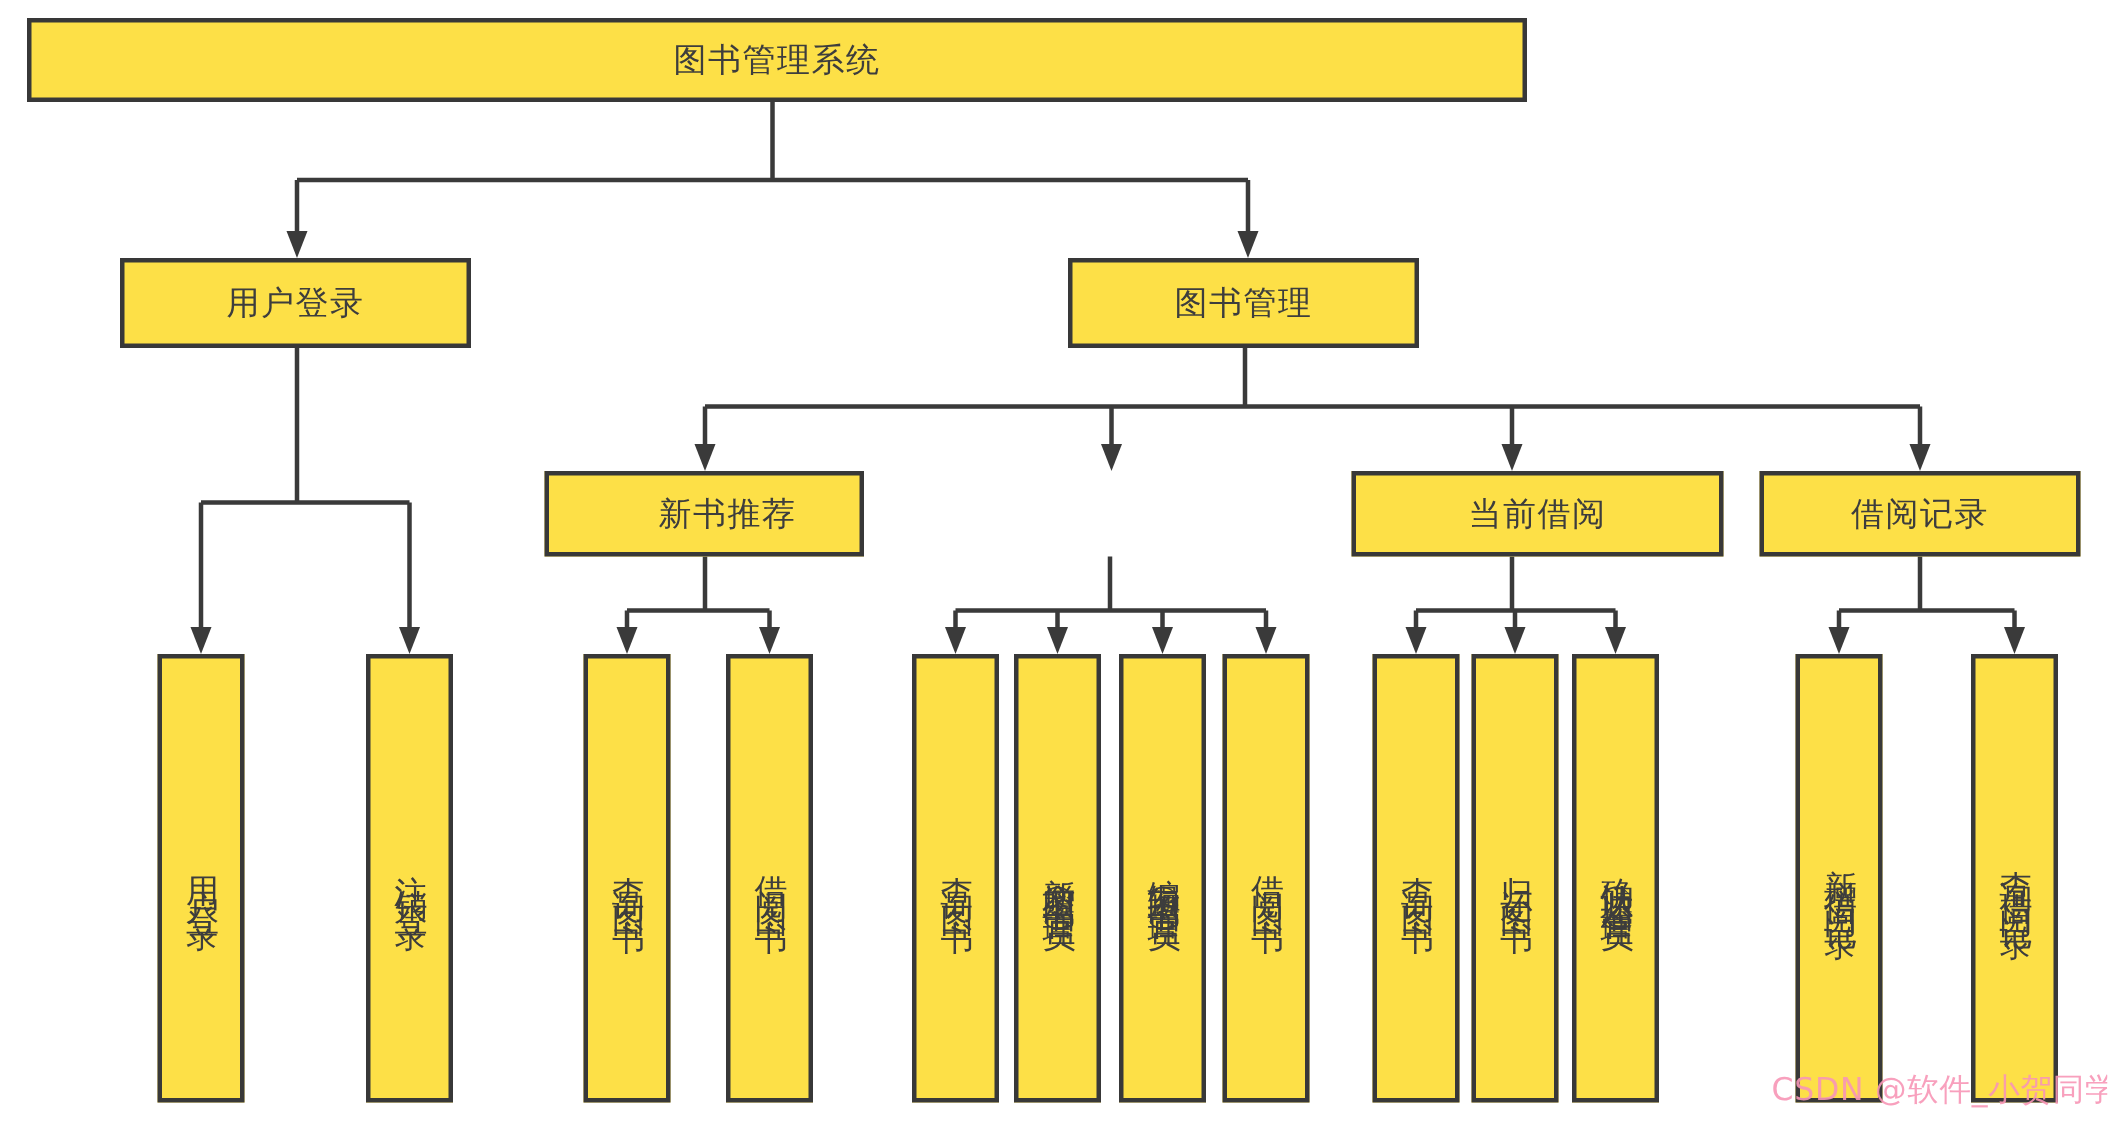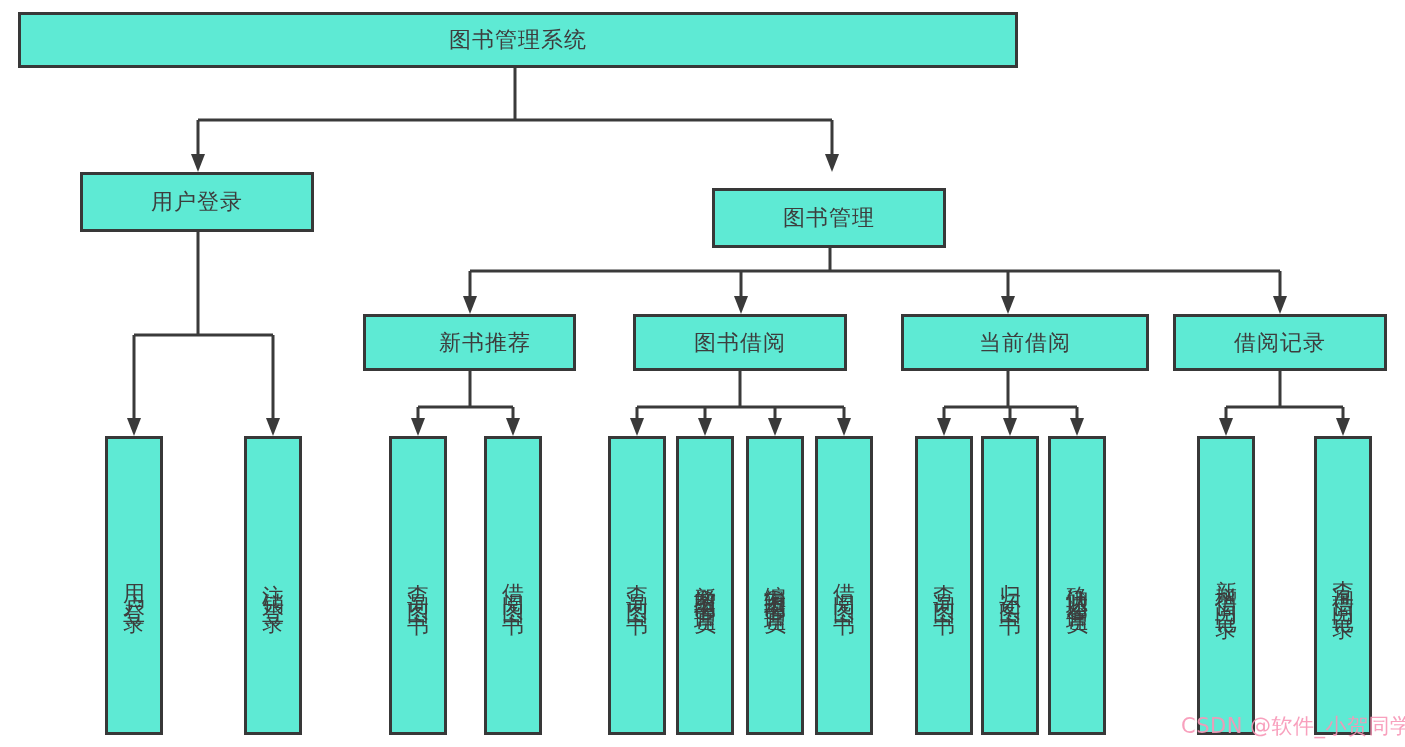--- a/index.html
+++ b/index.html
@@ -16,21 +16,21 @@
     overflow: hidden;
   }
   #connectors {
     position: absolute;
     left: 0;
     top: 0;
     z-index: 1;
   }
   .box {
     position: absolute;
-    background: #5eead4;
+    background: #fde047;
     border: 3px solid #383838;
     box-sizing: border-box;
     display: flex;
     align-items: center;
     justify-content: center;
     color: #3d3d3d;
     z-index: 2;
   }
   .box.h span {
     font-size: 22px;
@@ -90,29 +90,26 @@
       <polygon points="1336,418 1350,418 1343,436" fill="#3a3a3a"></polygon>
     </svg>
 
   <div class="box h" style="left:18px; top:12px; width:1000px; height:56px;">
     <span>图书管理系统</span>
   </div>
 
   <div class="box h" style="left:80px; top:172px; width:234px; height:60px;">
     <span>用户登录</span>
   </div>
-  <div class="box h" style="left:712px; top:188px; width:234px; height:60px;">
+  <div class="box h" style="left:712px; top:172px; width:234px; height:60px;">
     <span>图书管理</span>
   </div>
 
   <div class="box h" style="left:363px; top:314px; width:213px; height:57px;padding-left:31px;">
     <span>新书推荐</span>
-  </div>
-  <div class="box h" style="left:633px; top:314px; width:214px; height:57px;">
-    <span>图书借阅</span>
   </div>
   <div class="box h" style="left:901px; top:314px; width:248px; height:57px;">
     <span>当前借阅</span>
   </div>
   <div class="box h" style="left:1173px; top:314px; width:214px; height:57px;">
     <span>借阅记录</span>
   </div>
 
   <div class="box v" style="left:105px; top:436px; width:58px; height:299px;">
     <span>用户登录</span>

